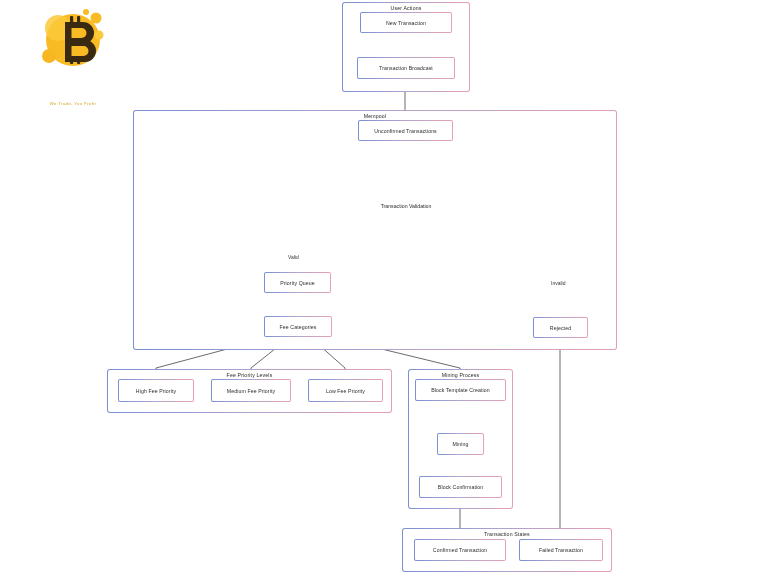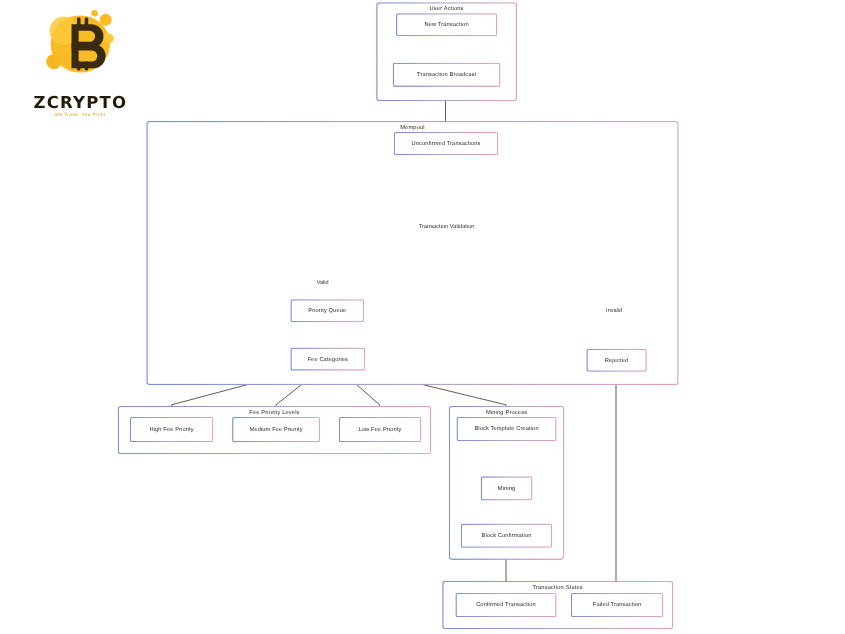--- a/index.html
+++ b/index.html
@@ -187,21 +187,20 @@
     <circle cx="46" cy="4" r="3" fill="#f8bb23"></circle>
     <g fill="#3a2a12">
       <rect x="30" y="8" width="3.2" height="8" rx="1"></rect>
       <rect x="37" y="8" width="3.2" height="8" rx="1"></rect>
       <rect x="30" y="48" width="3.2" height="8" rx="1"></rect>
       <rect x="37" y="48" width="3.2" height="8" rx="1"></rect>
       <path d="M25 14 h18 a11 11 0 0 1 0 22 h-18 z M31.5 20 v10 h10 a5 5 0 0 0 0 -10 z"></path>
       <path d="M25 32 h20 a11 11 0 0 1 0 22 h-20 z M31.5 38 v10 h12 a5 5 0 0 0 0 -10 z"></path>
     </g>
   </svg>
-  <div class="logo-text">ZCRYPTO</div>
   <div class="logo-tag">We Trade, You Profit</div>
 </div>
 
 <div class="subgraph" style="left:342px; top:2px; width:128px; height:90px;">
   <div class="subgraph-title">User Actions</div>
 </div>
 
 <div class="subgraph" style="left:133px; top:110px; width:484px; height:240px;">
   <div class="subgraph-title">Mempool</div>
 </div>

